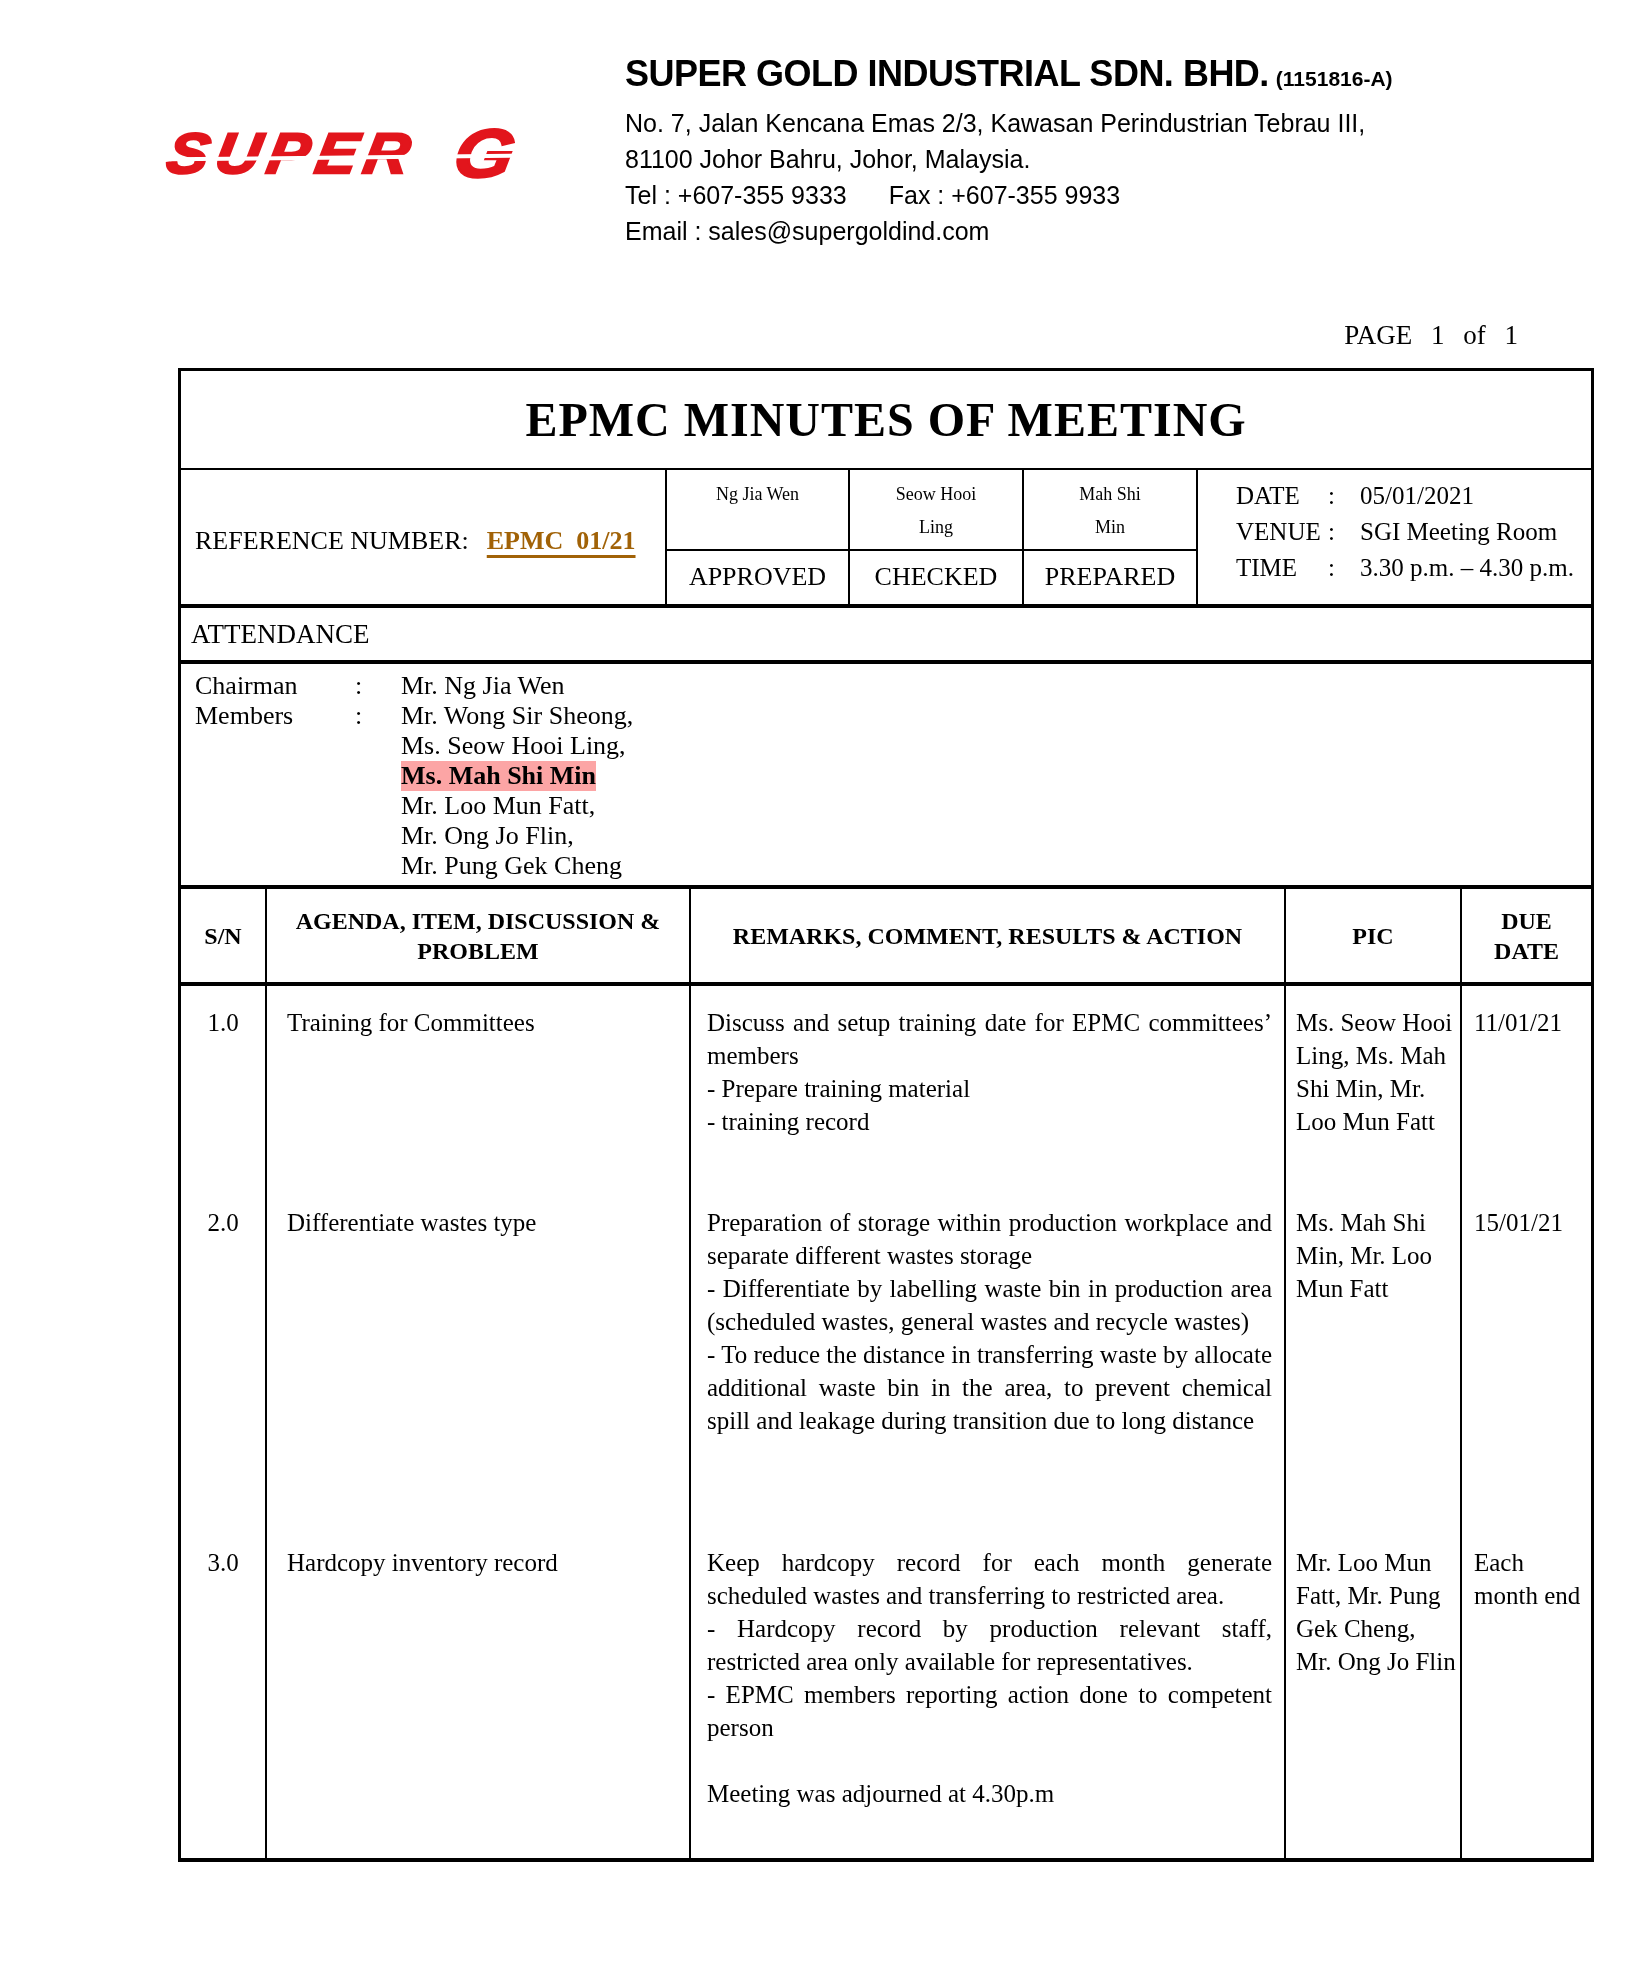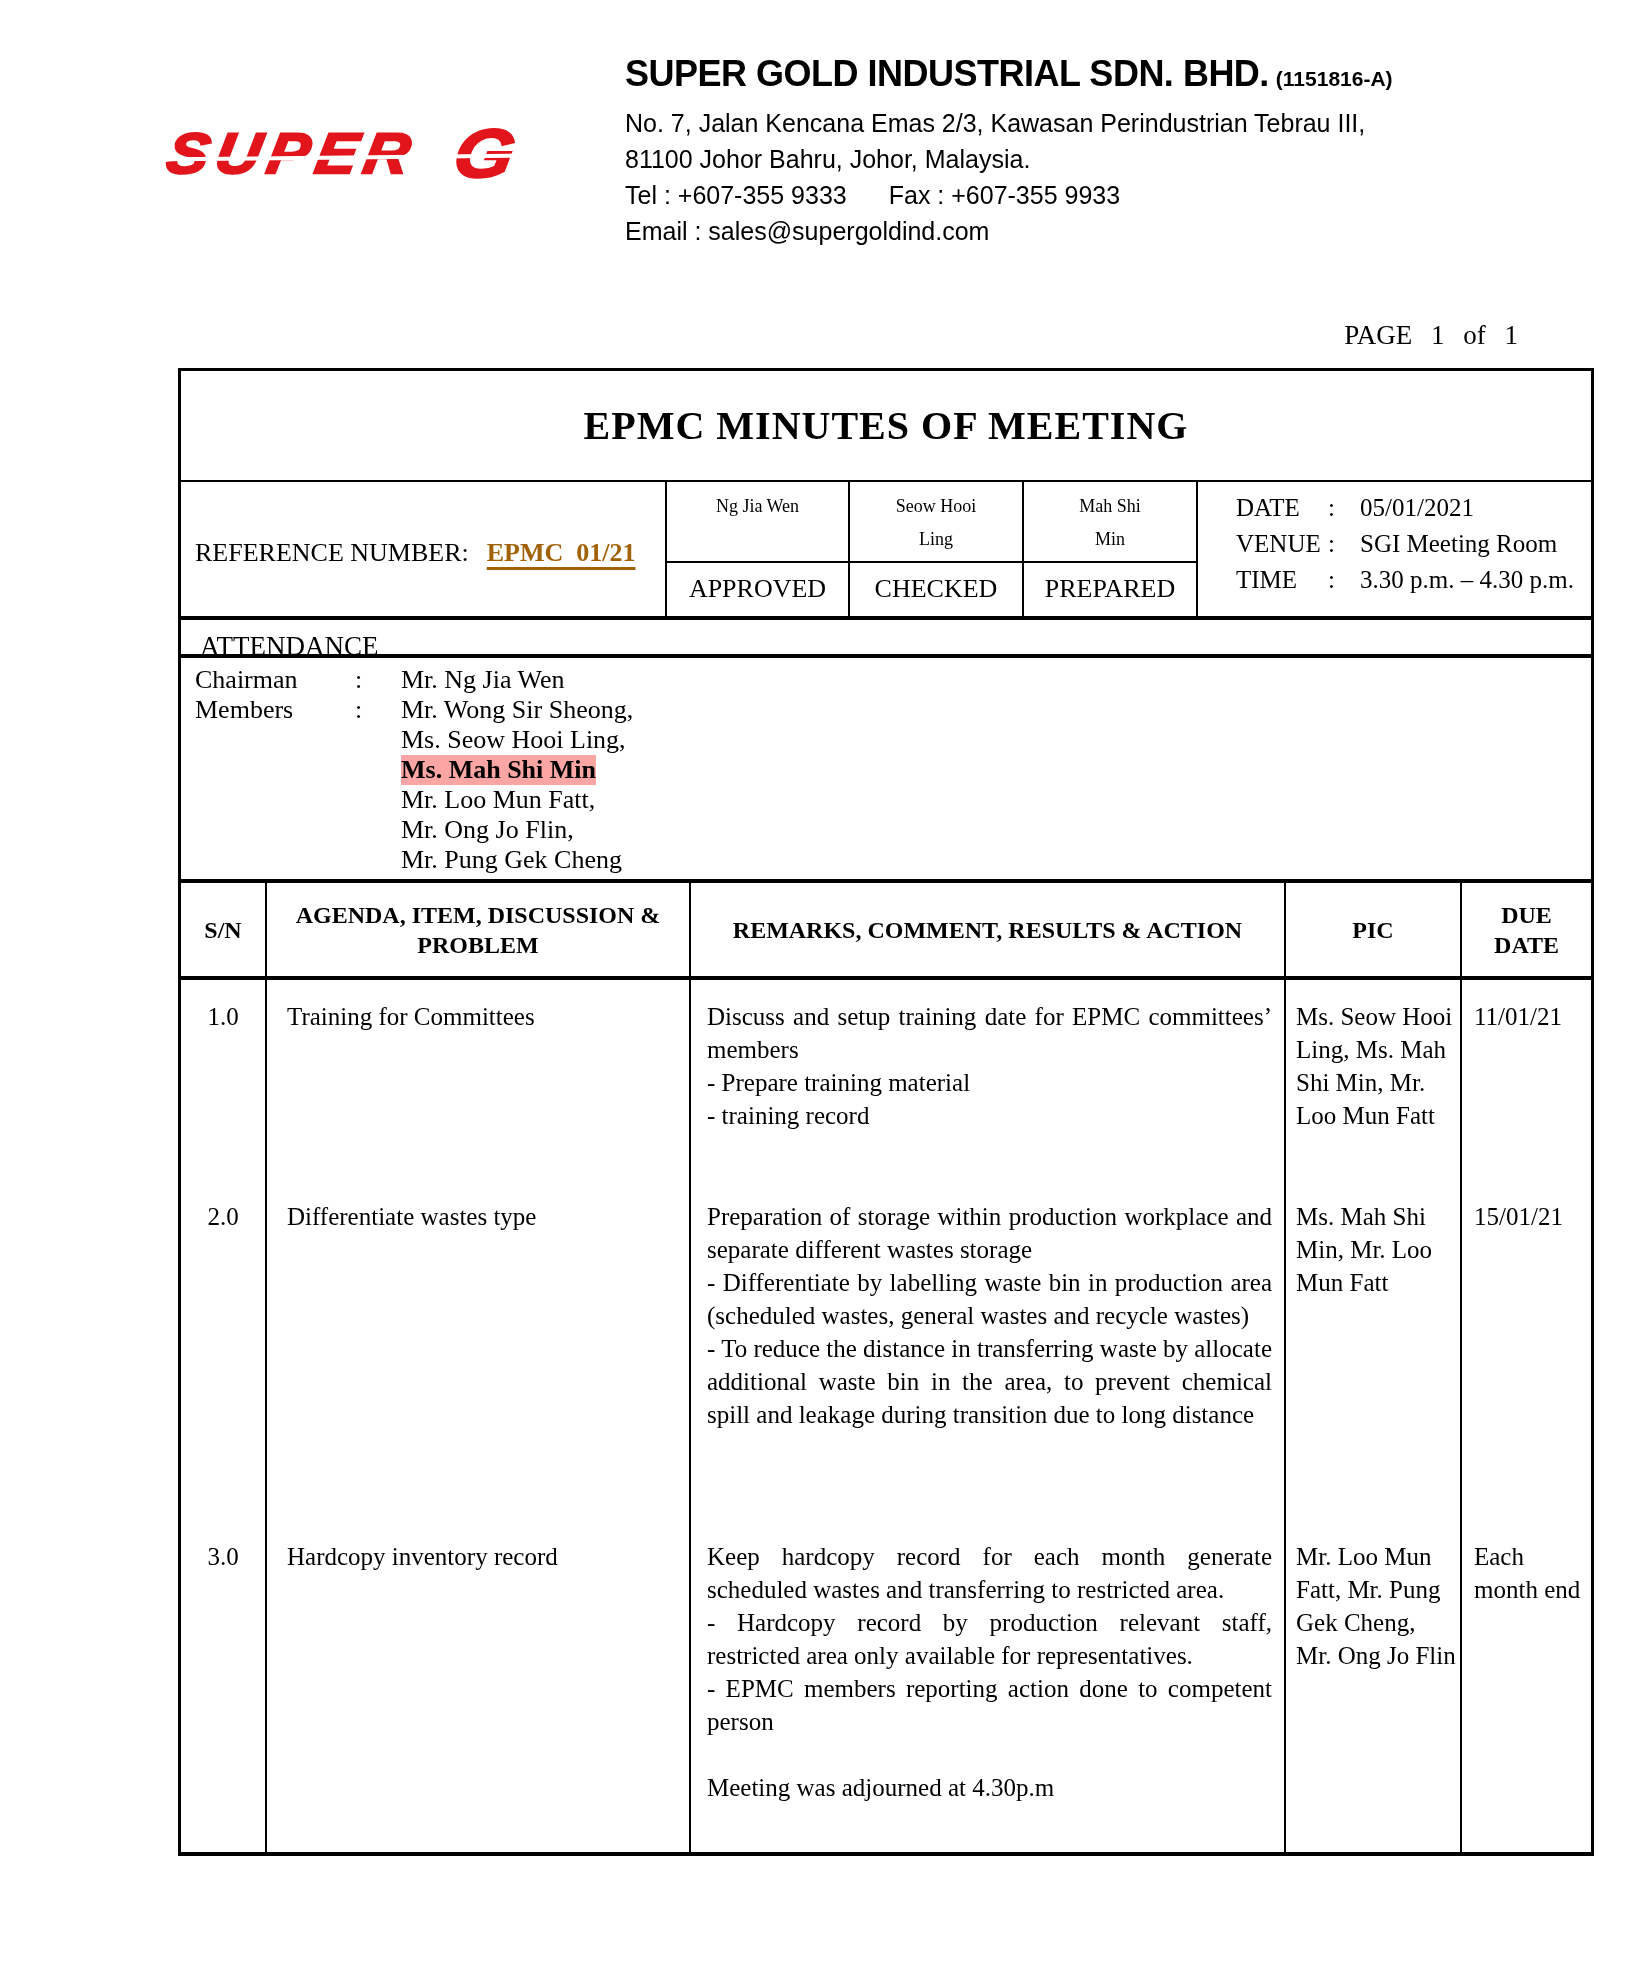--- a/index.html
+++ b/index.html
@@ -42,23 +42,23 @@
     position:absolute; left:178px; top:320px; width:1340px;
     text-align:right; font-size:27px; word-spacing:12px;
   }
 
   
   .doc-table {
     position:absolute; left:178px; top:368px; width:1416px;
     border:3px solid #000; border-bottom-width:4px; background:#fff;
   }
   .title-row {
-    height:111px; border-bottom:2px solid #000;
+    height:99px; border-bottom:2px solid #000;
     display:flex; align-items:center; justify-content:center;
-    font-size:40px; font-weight:700; letter-spacing:1px;
+    font-size:48px; font-weight:700; letter-spacing:1px;
   }
 
   
   .sig-row {
     display:grid; height:138px;
     grid-template-columns:486px 183px 174px 174px 1fr;
     grid-template-rows:79px 55px;
     border-bottom:4px solid #000;
   }
   .ref-cell {
@@ -79,22 +79,22 @@
     border-right:2px solid #000; border-top:2px solid #000;
     text-align:center; font-size:26px; line-height:51px;
   }
   .meta-cell { grid-row:1/3; grid-column:5; padding:8px 8px 0 38px; font-size:25px; }
   .meta-line { display:flex; line-height:36px; white-space:nowrap; }
   .meta-lbl { width:92px; }
   .meta-colon { width:32px; }
 
   
   .att-label-row {
-    height:38px; border-bottom:4px solid #000;
-    font-size:27px; padding:11px 0 0 19px;
+    height:56px; border-bottom:4px solid #000;
+    font-size:27px; padding:11px 0 0 10px;
   }
   .att-list-row {
     min-height:215px; border-bottom:4px solid #000;
     font-size:26px; padding:7px 0 4px 14px;
   }
   .att-line { display:flex; line-height:30px; }
   .att-lbl { width:160px; }
   .att-colon { width:46px; }
   .highlight { background:#fca5a5;font-weight:bold; }
 

